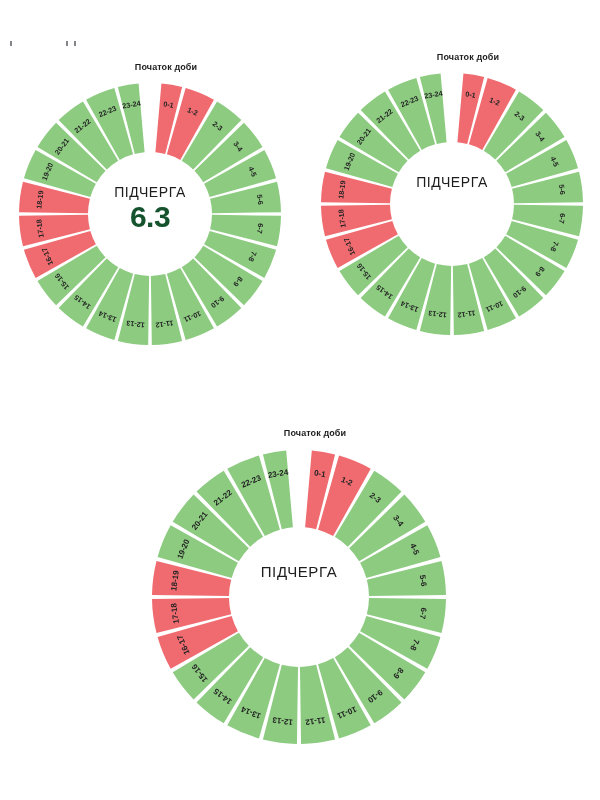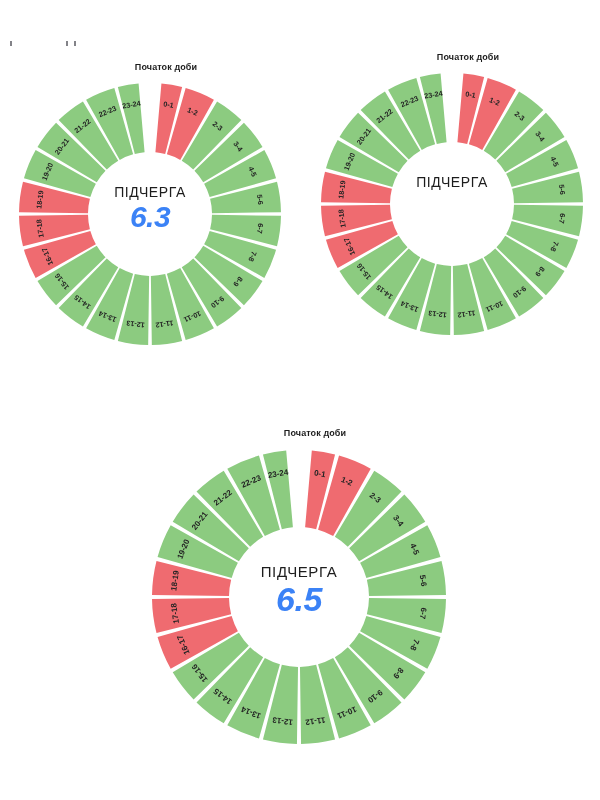--- a/index.html
+++ b/index.html
@@ -59,25 +59,24 @@
   .center-label {
     font-size: 14px;
     font-weight: 400;
     color: #1d1d1d;
     letter-spacing: 0.6px;
     line-height: 1.1;
   }
   .center-value {
     font-size: 30px;
     font-weight: bold;
-    color: #3b82f6;
+    color: #14532d;
     letter-spacing: -0.5px;
     line-height: 1.05;
     margin-top: 1px;
-    font-style: italic;
   }
   .seg-label {
     font-size: 7.2px;
     font-weight: bold;
     fill: #232323;
     font-family: "Liberation Sans", sans-serif;
   }
 
   
   #chart-1 { left: 14px;  top: 78px; width: 272px; height: 272px; }
@@ -278,15 +277,14 @@
         <text class="seg-label" x="27.069392328273693" y="134.68422597249358" text-anchor="middle" dominant-baseline="central" transform="rotate(-82.5 27.069392328273693 134.68422597249358)">18-19</text>
         <text class="seg-label" x="35.515058436089134" y="103.16457095436385" text-anchor="middle" dominant-baseline="central" transform="rotate(-67.5 35.515058436089134 103.16457095436385)">19-20</text>
         <text class="seg-label" x="51.8308324635956" y="74.90482137390991" text-anchor="middle" dominant-baseline="central" transform="rotate(-52.5 51.8308324635956 74.90482137390991)">20-21</text>
         <text class="seg-label" x="74.9048213739099" y="51.83083246359563" text-anchor="middle" dominant-baseline="central" transform="rotate(-37.5 74.9048213739099 51.83083246359563)">21-22</text>
         <text class="seg-label" x="103.16457095436381" y="35.51505843608915" text-anchor="middle" dominant-baseline="central" transform="rotate(-22.5 103.16457095436381 35.51505843608915)">22-23</text>
         <text class="seg-label" x="130.15390666048717" y="27.750495366186897" text-anchor="middle" dominant-baseline="central" transform="rotate(-9.600000000000023 130.15390666048717 27.750495366186897)">23-24</text>
       </g>
   </svg>
   <div class="center-stack">
     <div class="center-label">ПІДЧЕРГА</div>
-    <div class="center-value">6.5</div>
   </div>
 </div>
 
 </body></html>

